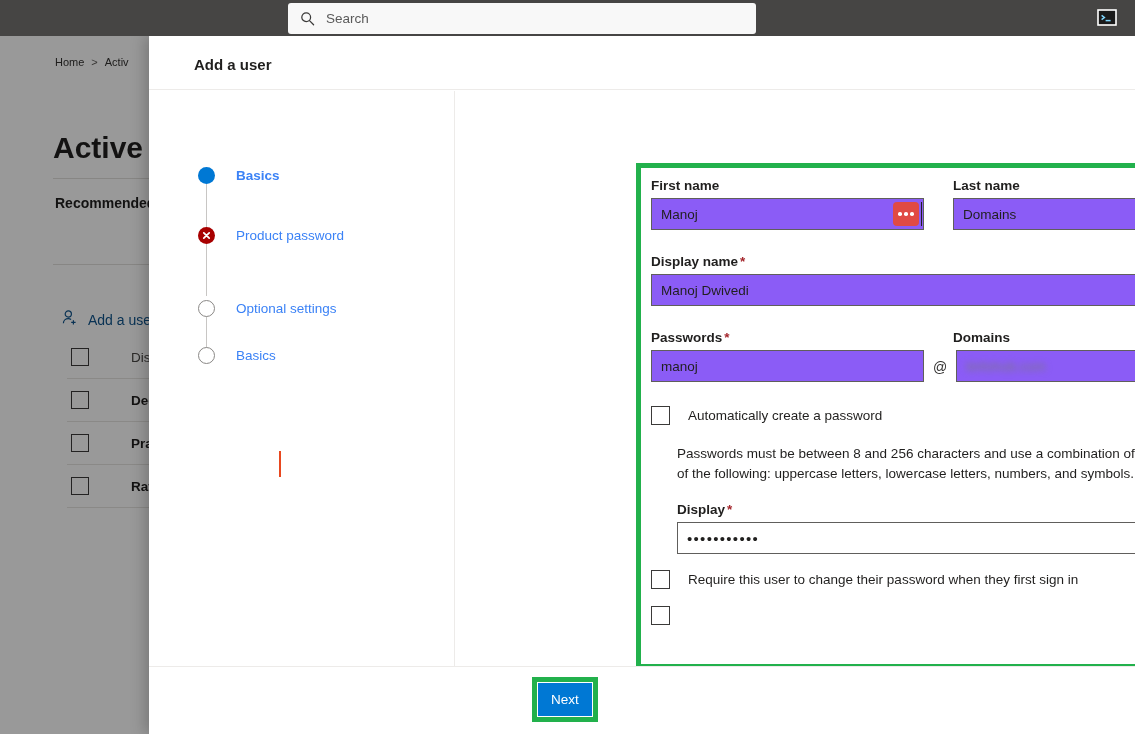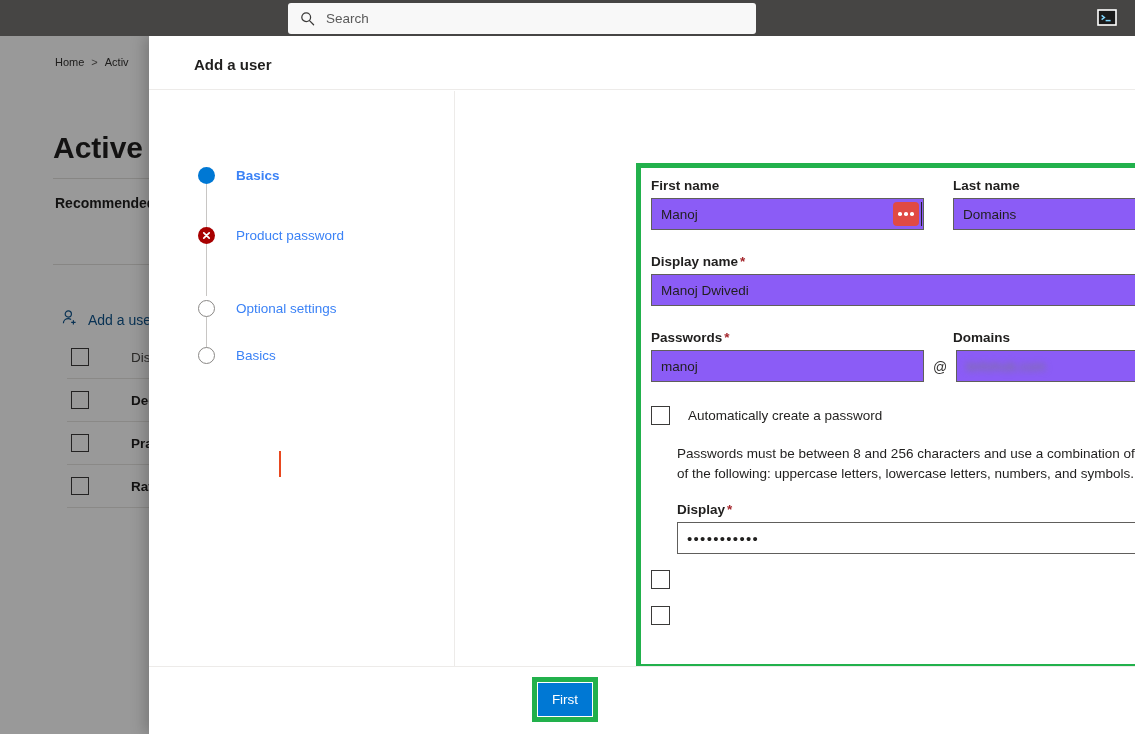--- a/index.html
+++ b/index.html
@@ -364,28 +364,29 @@
           <label class="fld-label"><span>Display</span><span class="req">*</span></label>
         </div>
 
         <div class="pw-box">
           <span class="pw-dots">•••••••••••</span>
 
         </div>
 
         <div class="cbrow" style="margin-top:16px">
           <span class="cbox"></span>
+          <span class="cblbl">Require this user to change their password when they first sign in</span>
         </div>
 
         <div class="cbrow" style="margin-top:17px">
           <span class="cbox"></span>
         </div>
 
       </div>
     </div>
 
     <div class="footer">
       <div class="next-hl"></div>
-      <button class="next-btn">First</button>
+      <button class="next-btn">Next</button>
     </div>
 
   </div>
 </div>
 
 </body></html>

